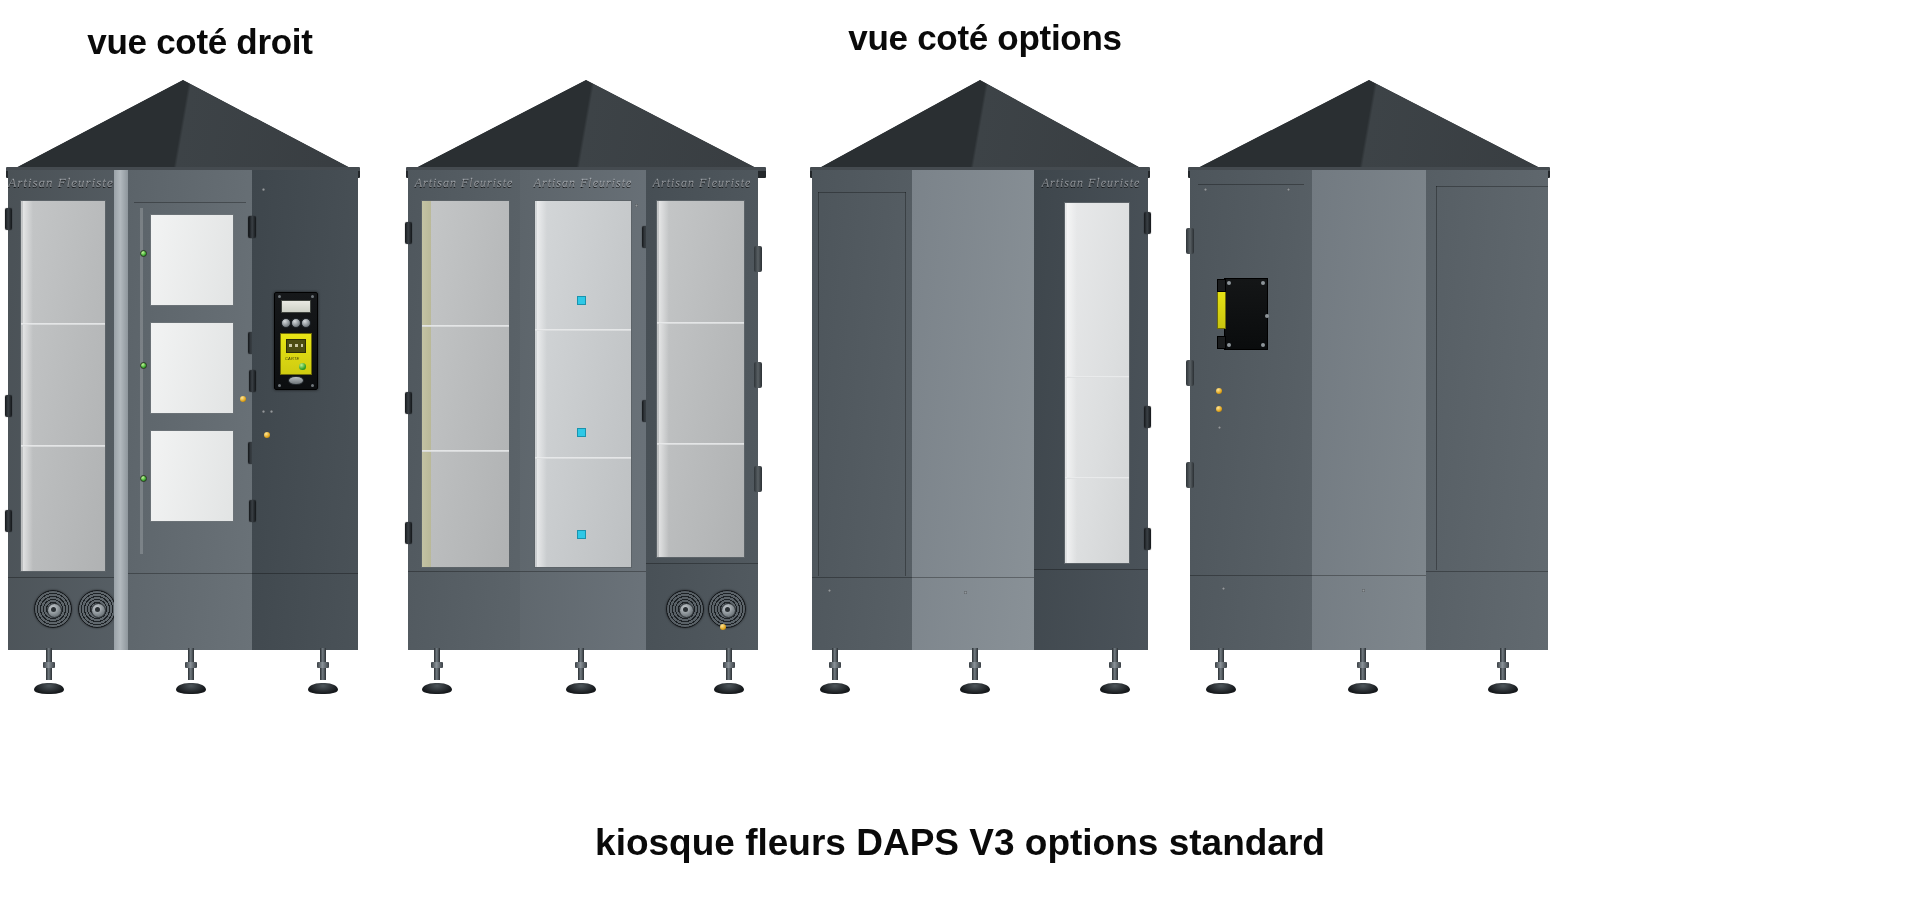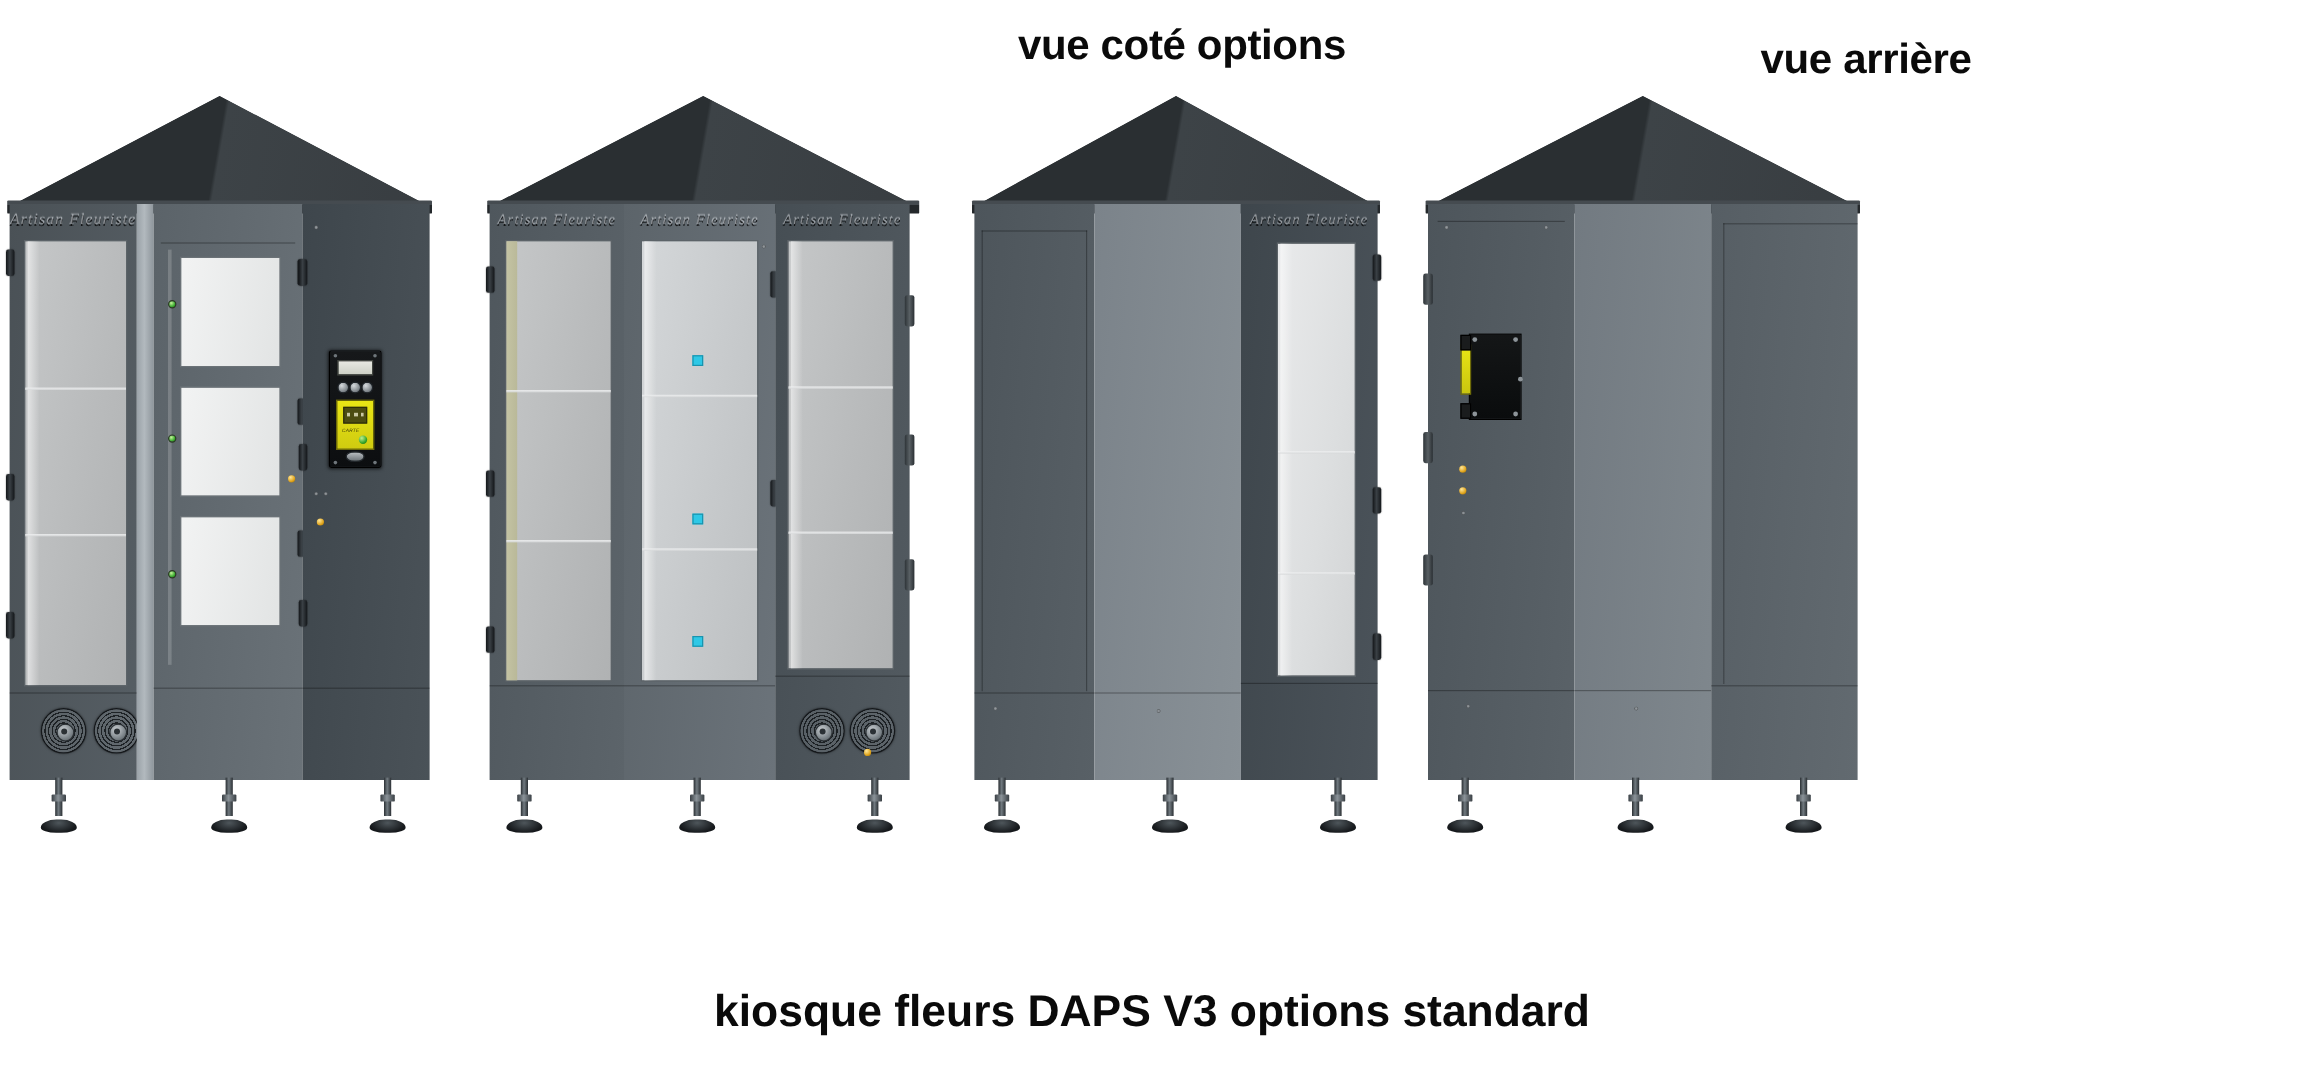--- a/index.html
+++ b/index.html
@@ -201,22 +201,22 @@
                background: linear-gradient(90deg,#3a4045,#8a9298 45%,#3a4045); border-radius:1px; }
   .leg .foot { position:absolute; left:0; bottom:0; width:30px; height:11px;
                background: radial-gradient(ellipse at 50% 25%, #4e565b, #16191c 70%);
                border-radius: 50% / 70% 70% 45% 45%; }
 </style>
 </head>
 <body>
 
 <div class="sheet">
 
+  <div class="view-title" style="left:0; width:400px; top:22px;">vue coté droit</div>
   <div class="view-title" style="left:790px; width:390px; top:18px;">vue coté options</div>
-  <div class="view-title" style="left:1190px; width:730px; top:30px;">vue arrière</div>
 
   <div class="kiosk" style="left:8px; width:350px; height:560px;">
 
     <div class="roof" style="height:100px;">
       <div class="hip" style="height:92px;"></div>
       <div class="eave" style="bottom:0;"></div>
     </div>
 
     <div class="body" style="top:92px; height:480px;">
 

